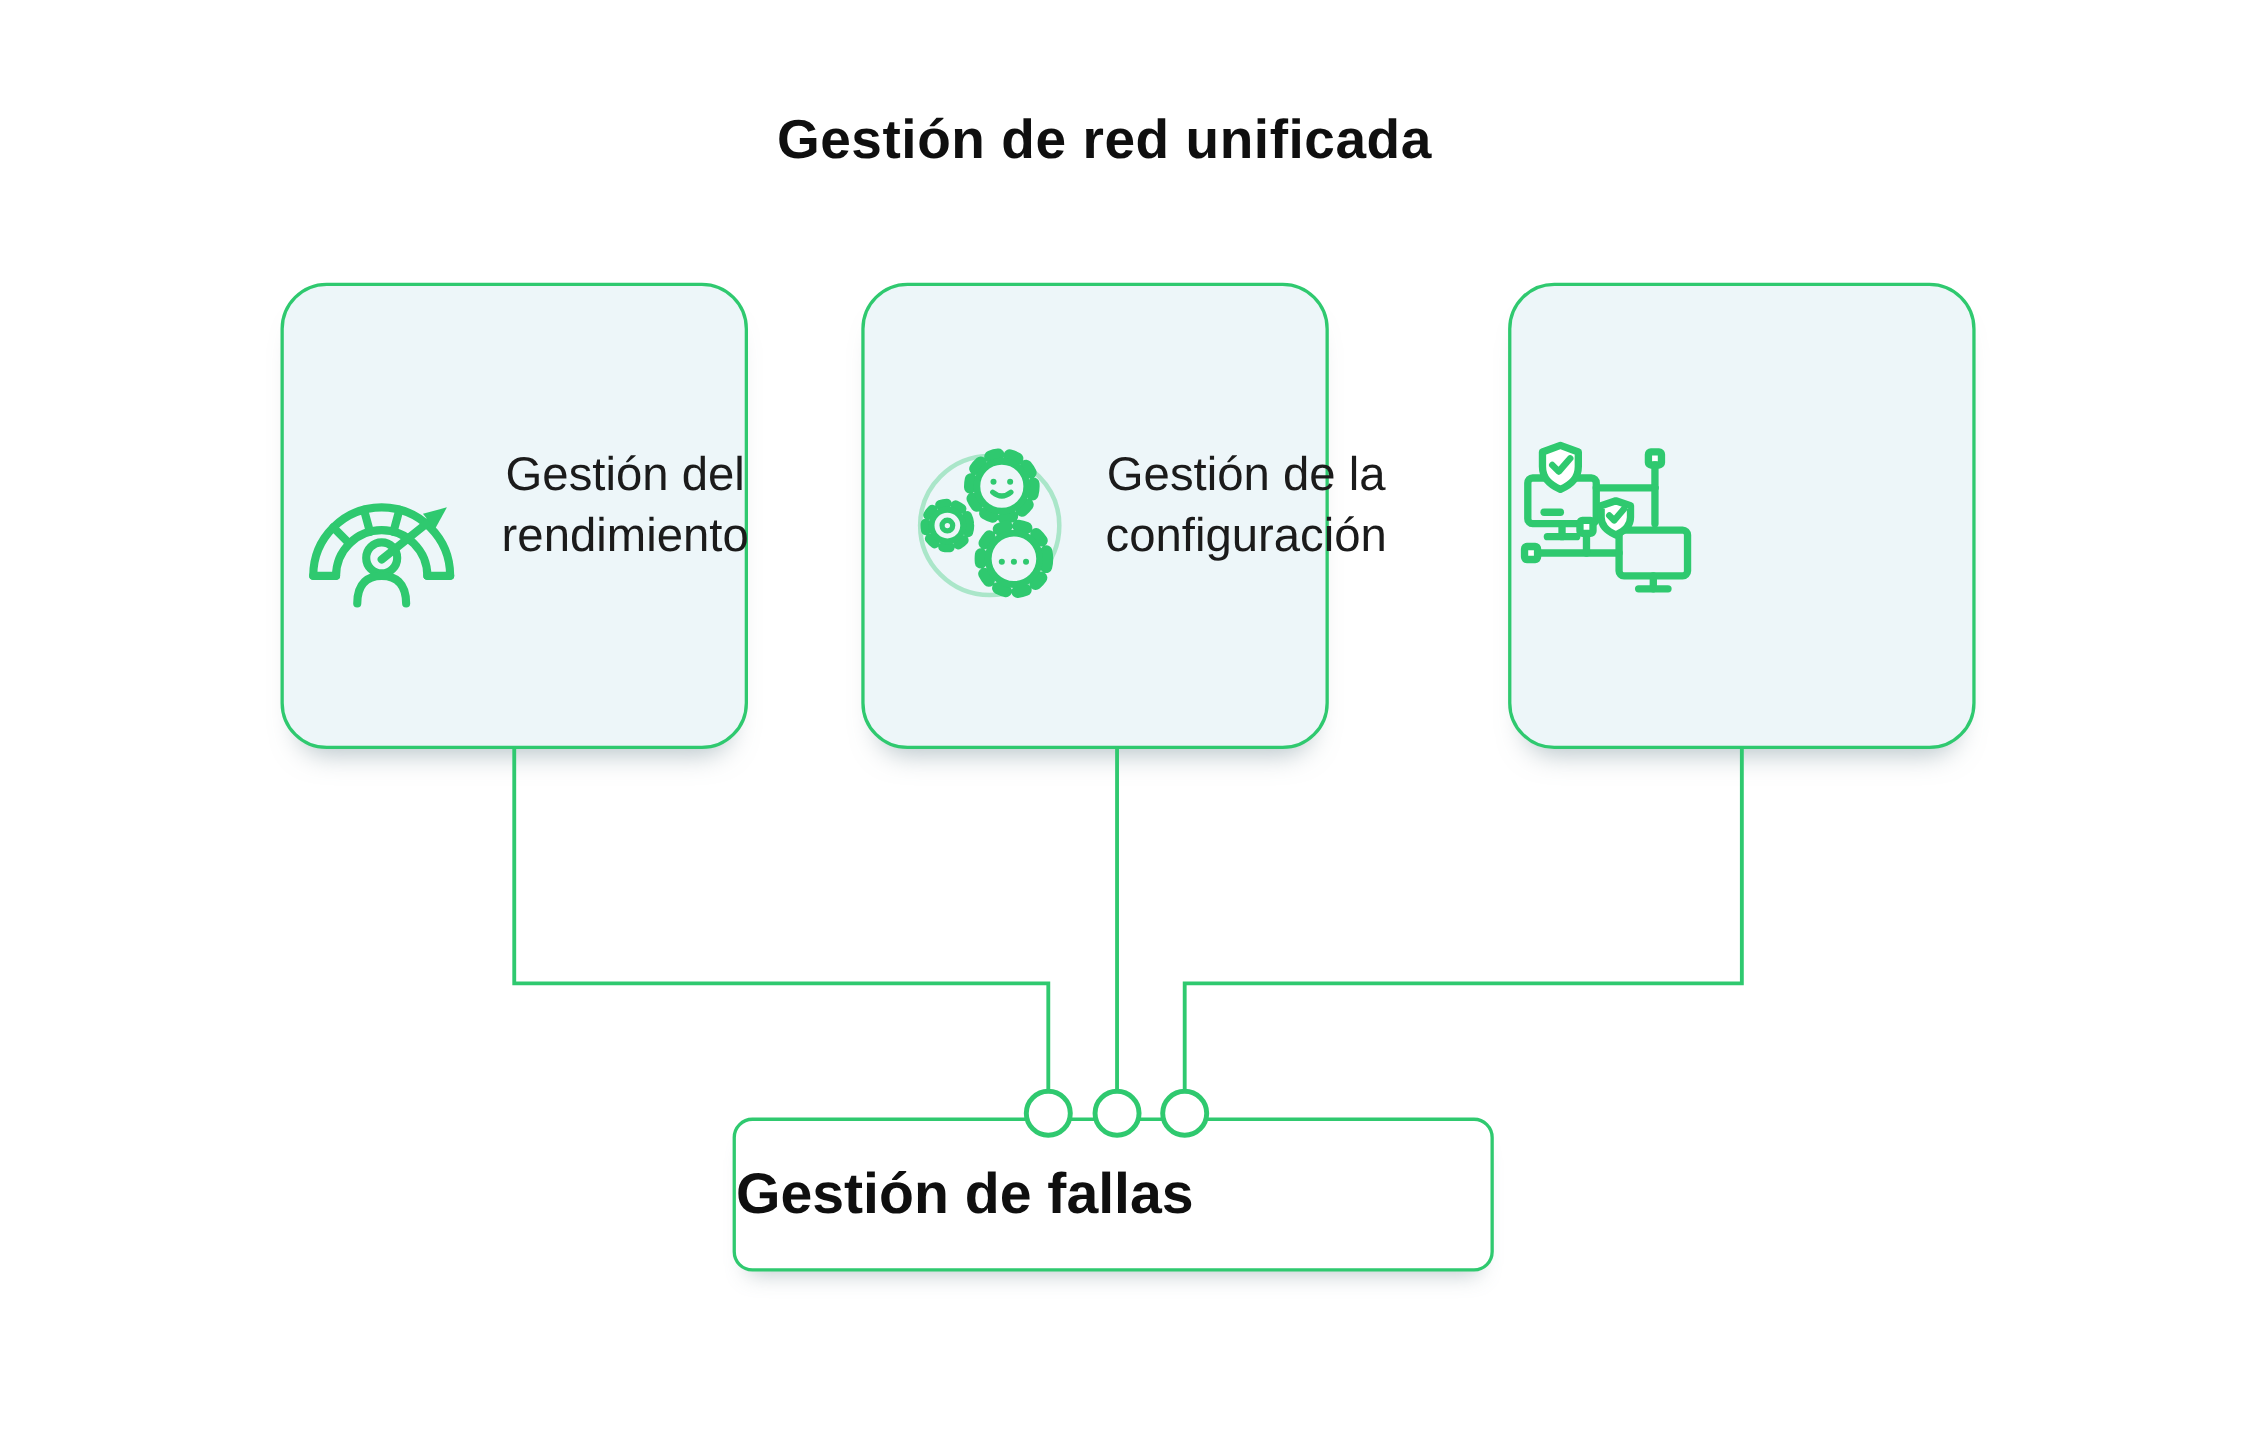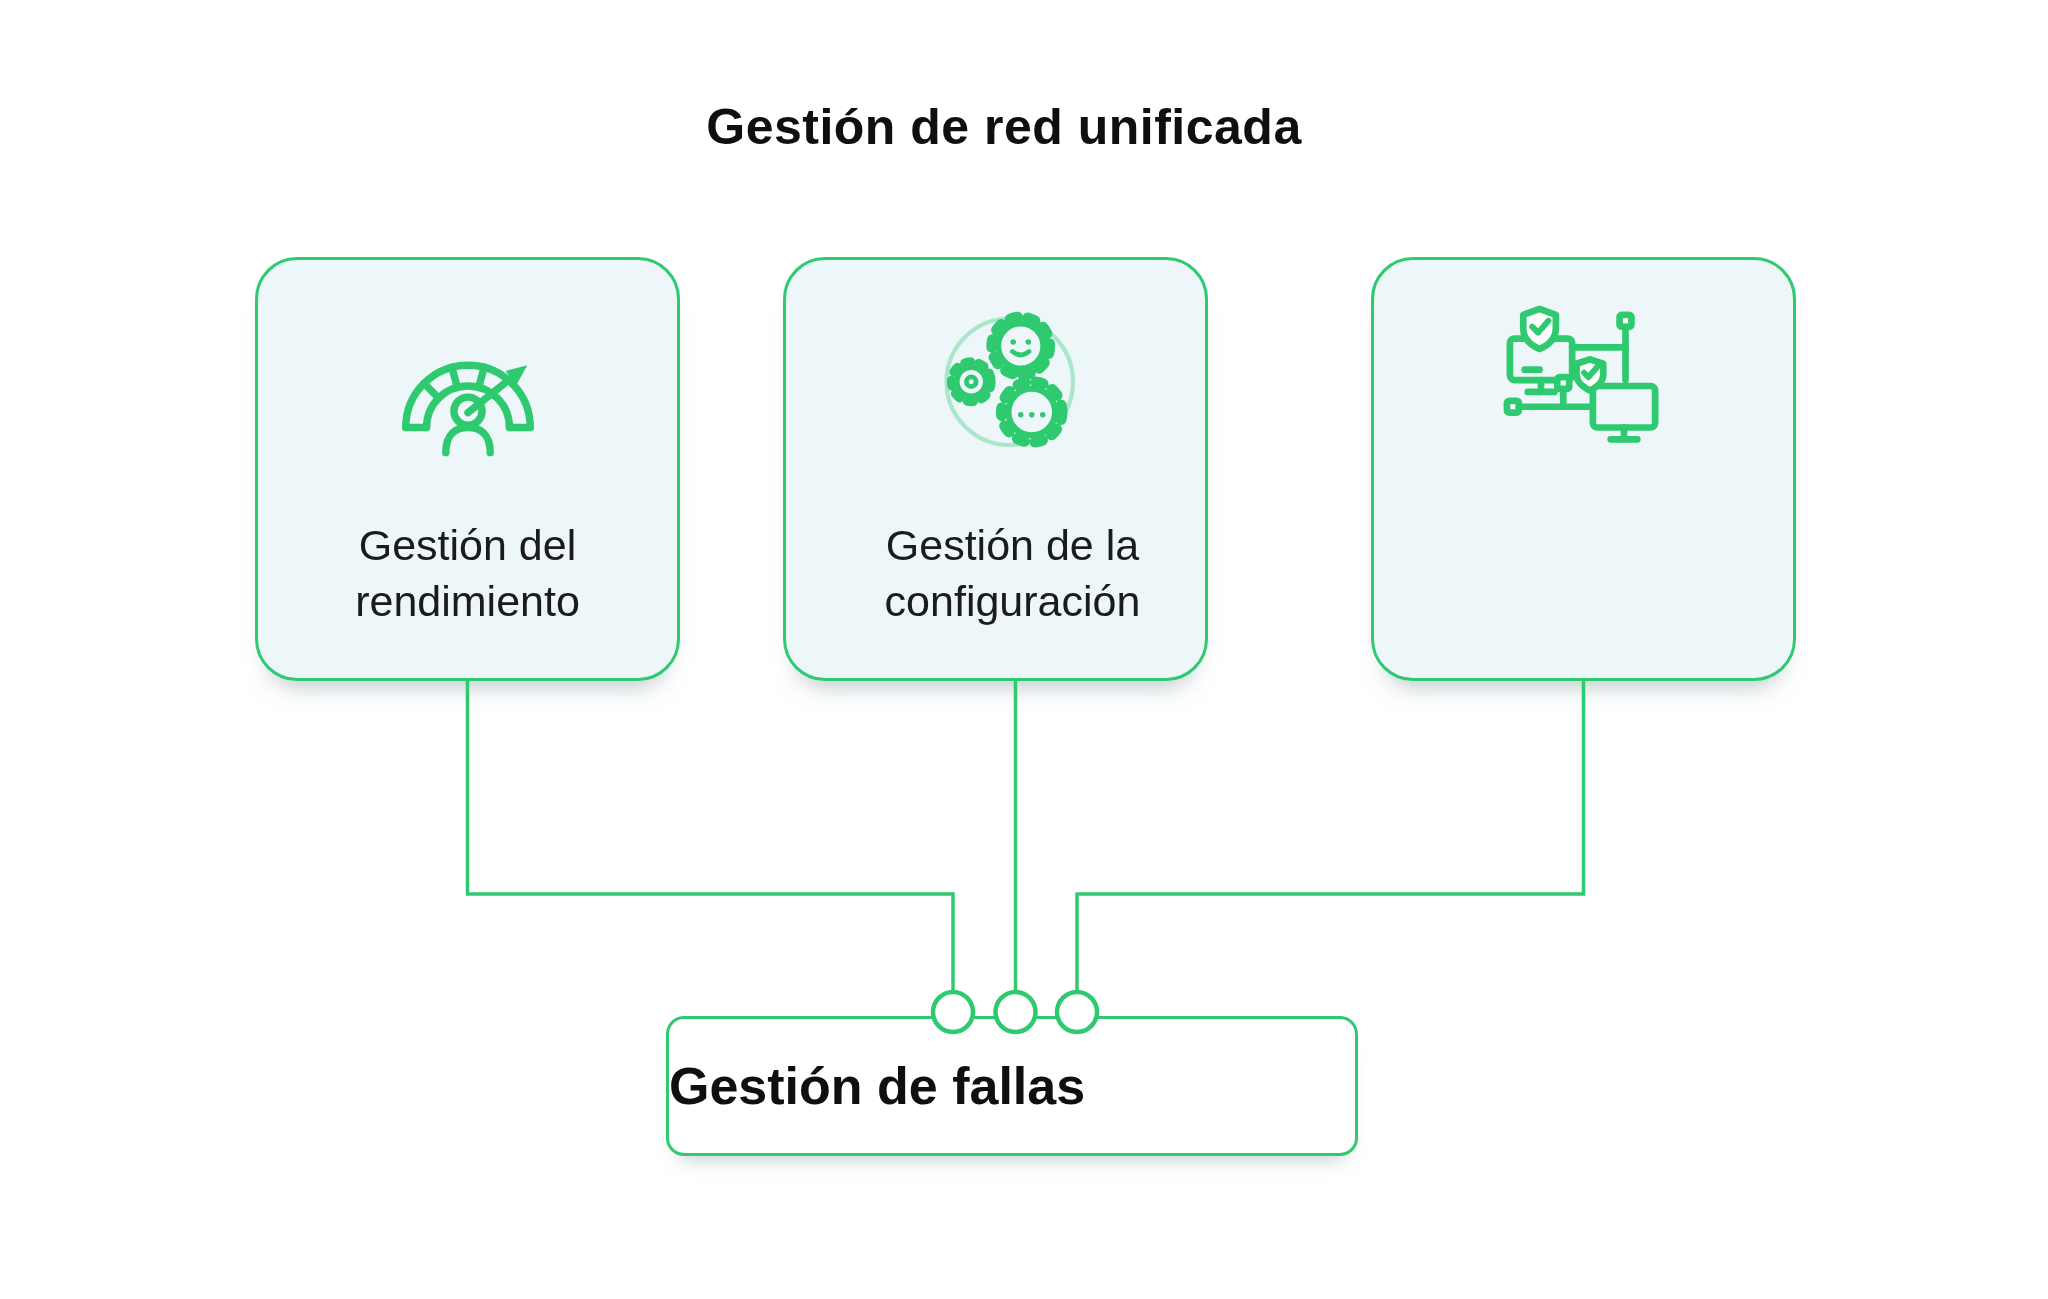--- a/index.html
+++ b/index.html
@@ -8,21 +8,21 @@
     font-family:"Liberation Sans","DejaVu Sans",sans-serif;overflow:hidden;border-radius:19px;
   }
   .title{
     position:absolute;top:98px;left:0;right:40px;text-align:center;
     font-size:50px;font-weight:bold;color:#0f0f0f;letter-spacing:.5px;
   }
   .card{
     position:absolute;top:257px;width:425px;height:424px;
     background:#edf6f9;border:3px solid #2fc96f;border-radius:42px;
     box-shadow:0 20px 24px -16px rgba(110,135,145,.5);
-    display:flex;flex-direction:column;align-items:center;box-sizing:border-box;
+    display:flex;flex-direction:row;align-items:center;box-sizing:border-box;
   }
   .card-1{left:255px;}
   .card-2{left:783px;padding-left:34px;}
   .card-3{left:1371px;}
   .icon-wrap{height:205px;margin-top:22px;display:flex;align-items:center;justify-content:center;}
   .card-label{
     flex:1;display:flex;align-items:center;justify-content:center;
     font-size:43px;line-height:1.3;color:#1b1b1b;text-align:center;
     padding:0 20px 18px 20px;
   }

